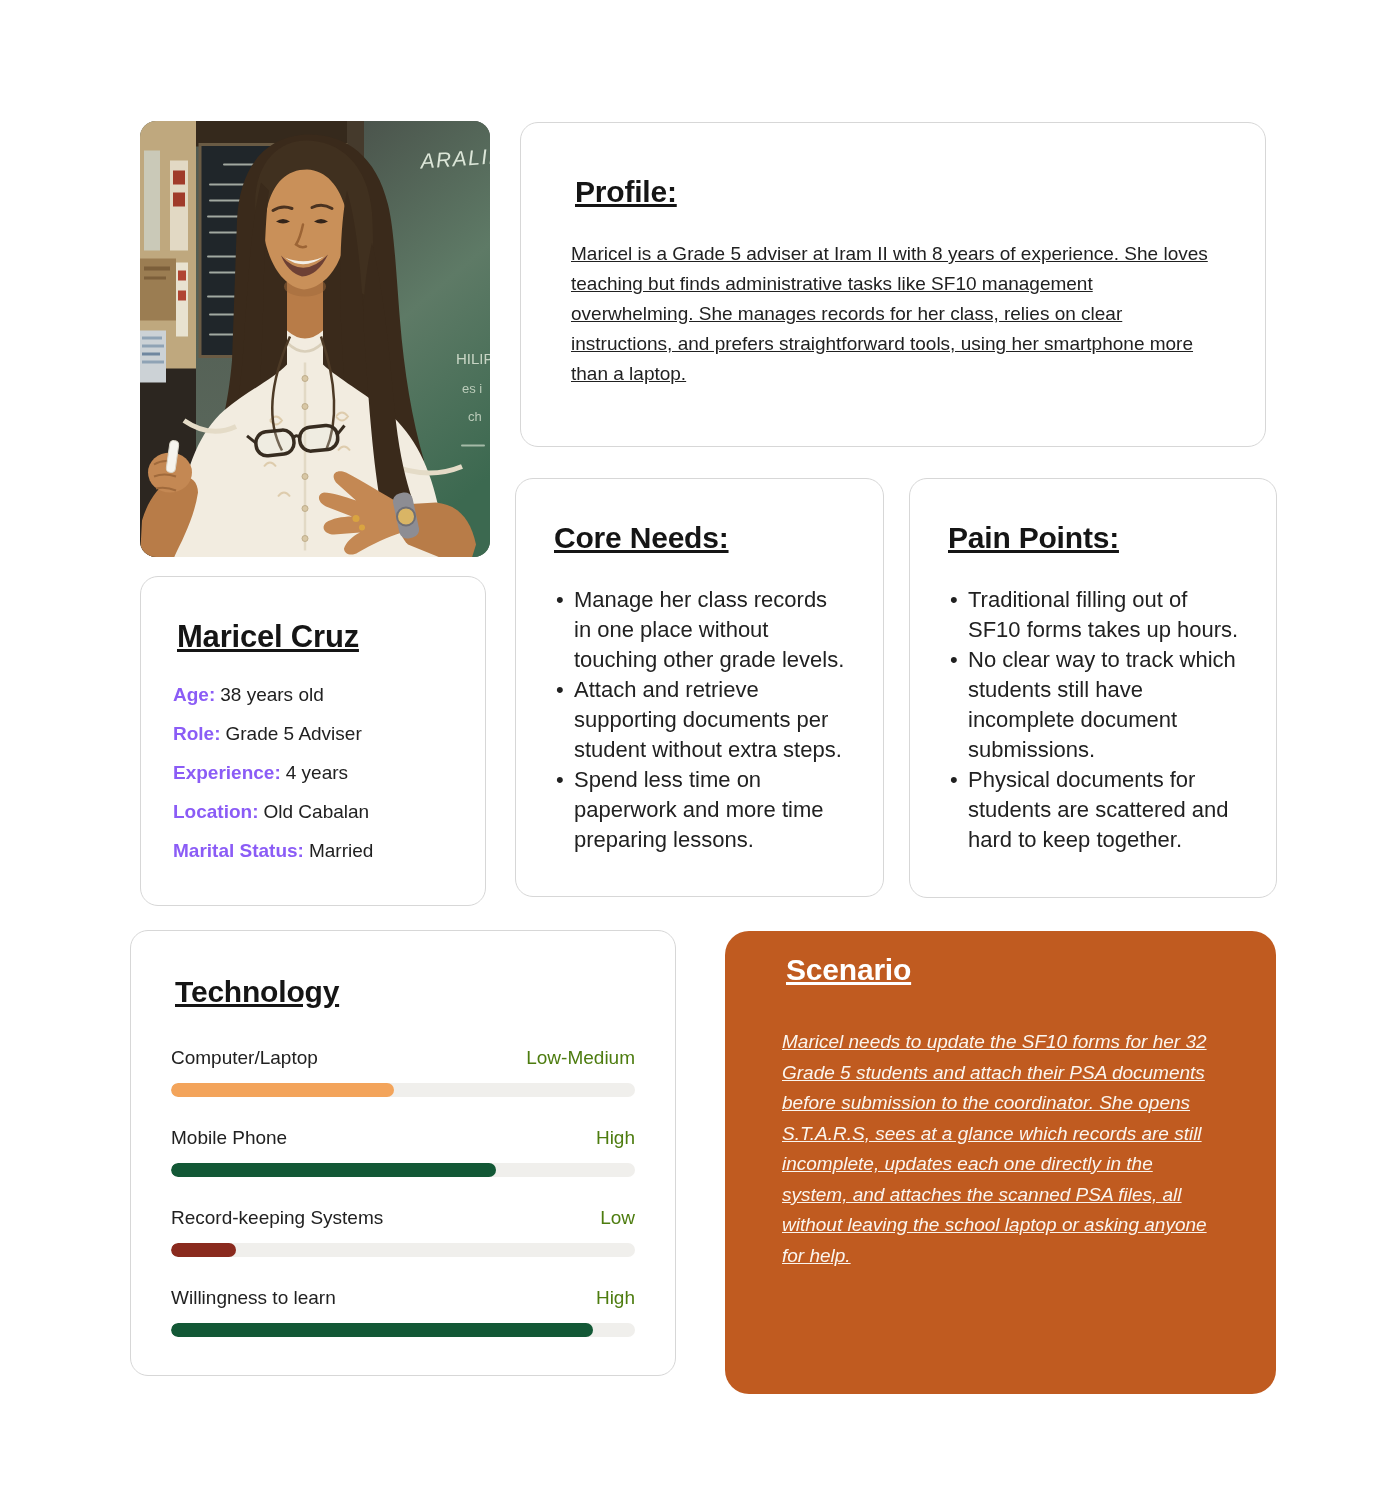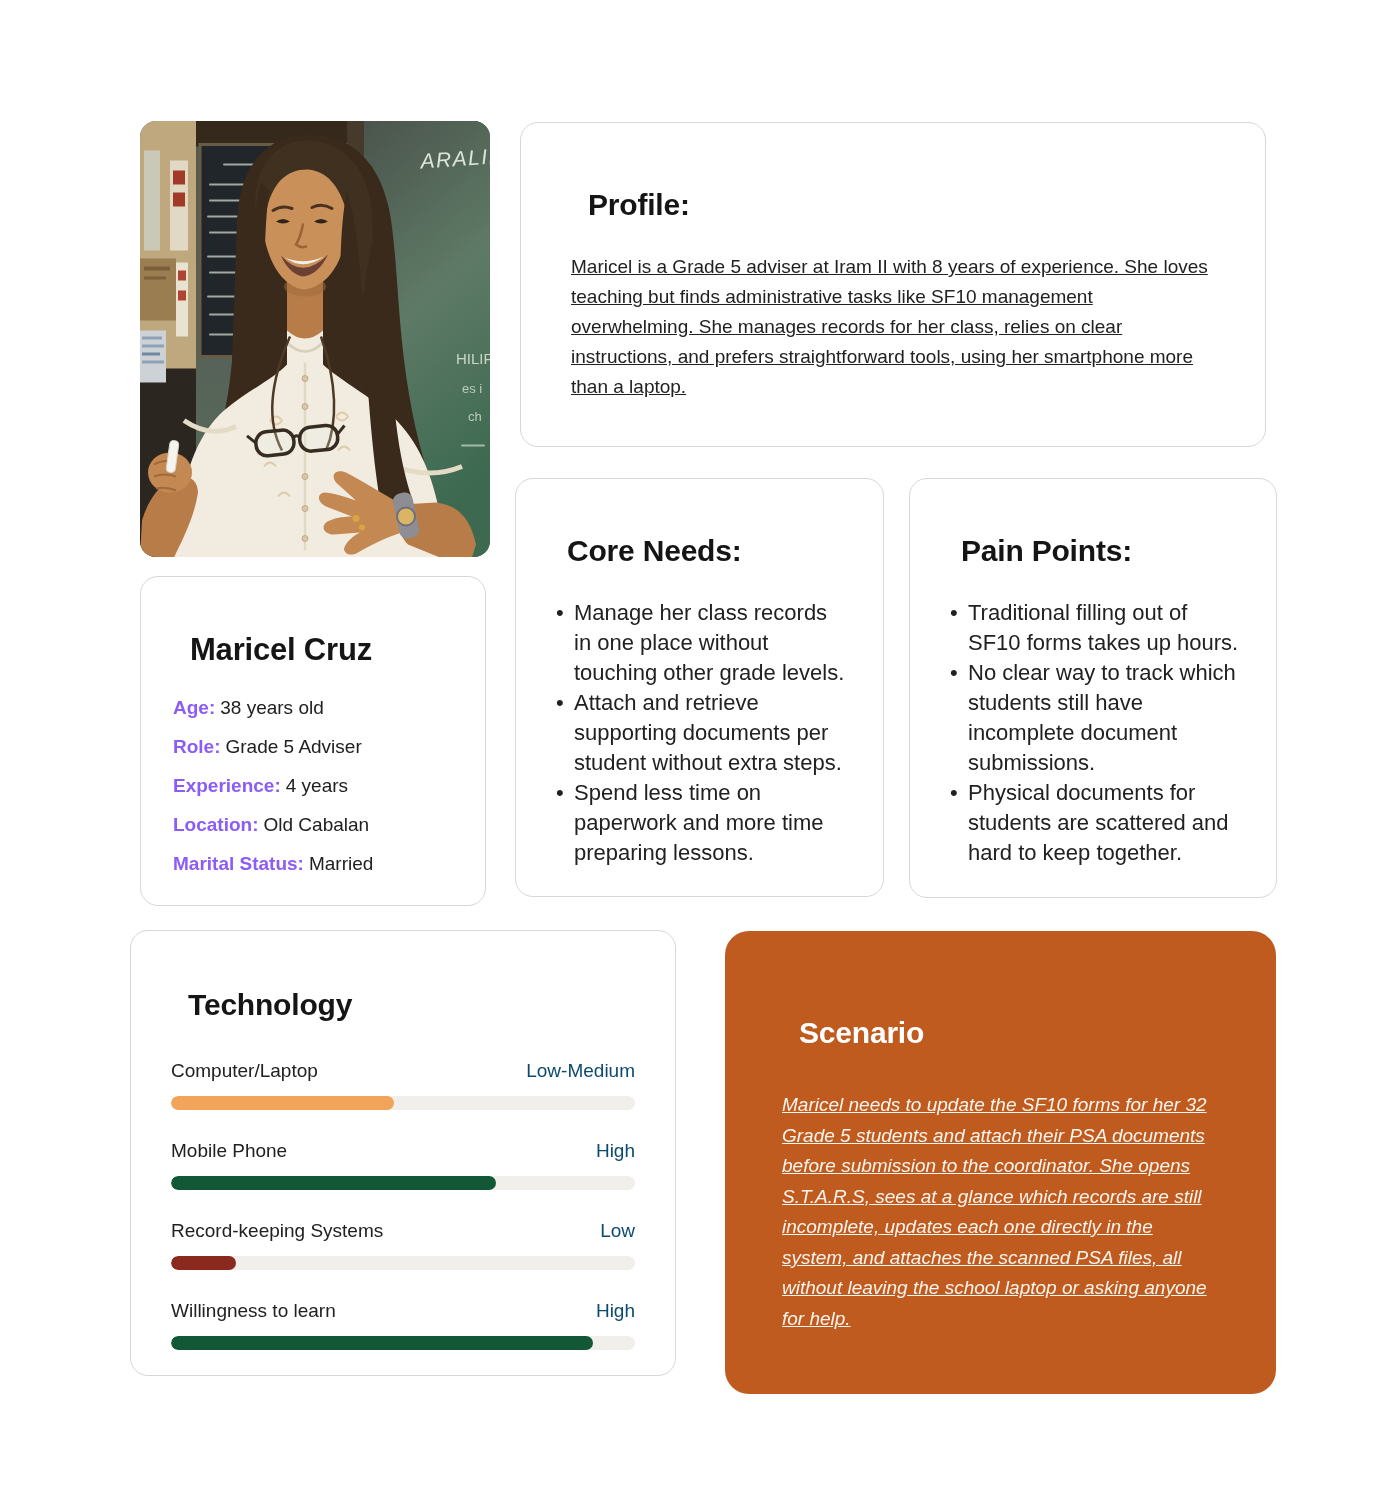--- a/index.html
+++ b/index.html
@@ -13,25 +13,26 @@
     color: #212121;
     overflow: hidden;
   }
   .card {
     position: absolute;
     background: #ffffff;
     border: 1px solid #d7d7d7;
     border-radius: 18px;
   }
   .card-title {
-    margin: 17px;
+    margin: 4px;
     font-size: 30px;
     font-weight: 700;
     color: #151515;
     letter-spacing: -0.2px;
+    text-decoration: underline;
   }
 
   
   .photo {
     position: absolute;
     left: 140px; top: 121px;
     width: 350px; height: 436px;
     margin: 0;
     border-radius: 16px;
     overflow: hidden;
@@ -54,26 +55,26 @@
   .pain-points-card { left: 909px; top: 478px; width: 368px; height: 420px; padding: 38px 34px; }
   .bullets { list-style: none; margin: 30px 0 0 0; padding: 0; font-size: 22px; line-height: 30px; }
   .bullets li { position: relative; padding-left: 24px; }
   .bullets li::before { content: "\2022"; position: absolute; left: 6px; top: 0; }
 
   
   .technology-card { left: 130px; top: 930px; width: 546px; height: 446px; padding: 40px; }
   .technology-card .card-title { margin-bottom: 36px; }
   .skill { margin-bottom: 28px; }
   .skill-head { display: flex; justify-content: space-between; align-items: baseline; font-size: 19px; line-height: 26px; margin-bottom: 12px; }
-  .skill-level { color: #0c4a6e; }
+  .skill-level { color: #4d7c0f; }
   .skill-track { height: 14px; border-radius: 7px; background: #f0efec; overflow: hidden; }
   .skill-fill { height: 100%; border-radius: 7px; }
 
   
-  .scenario-card { left: 725px; top: 931px; width: 551px; height: 463px; padding: 68px 57px; border: none; border-radius: 24px; }
+  .scenario-card { left: 725px; top: 931px; width: 551px; height: 463px; padding: 18px 57px; border: none; border-radius: 24px; }
   .scenario-card .card-title { color: #ffffff; margin-bottom: 40px; }
   .scenario-card .body-text { font-style: italic; font-size: 19px; line-height: 30.5px; color: #fbf5ee; }
 </style>
 </head>
 <body>
 
 <div class="canvas">
 
   <figure class="photo">
     <svg viewBox="0 0 350 437" preserveAspectRatio="xMidYMid slice">

